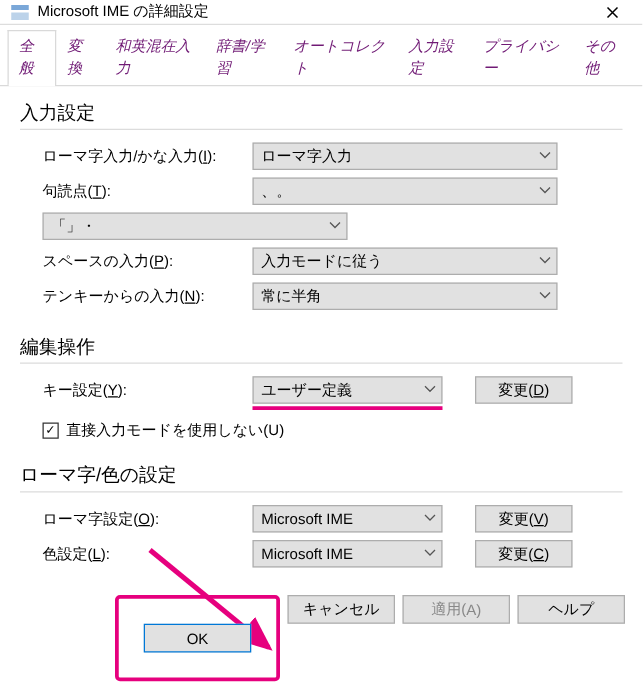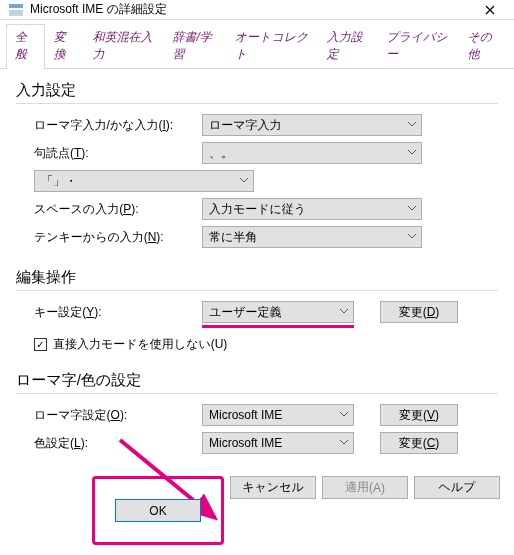--- a/index.html
+++ b/index.html
@@ -85,21 +85,21 @@
   background: #e1e1e1;
   display: flex;
   align-items: center;
   position: relative;
   padding: 0 18px 0 6px;
 }
 .combo .arrow {
   position: absolute; right: 4px; top: 50%;
   transform: translateY(-50%);
 }
-.combo.wide { width: 220px; }
+.combo.wide { width: 244px; }
 .underline-ann {
   height: 3px;
   background: #e6007e;
   width: 152px;
   margin-left: 186px;
   margin-top: -4px;
   margin-bottom: 8px;
 }
 .btn {
   height: 22px;

